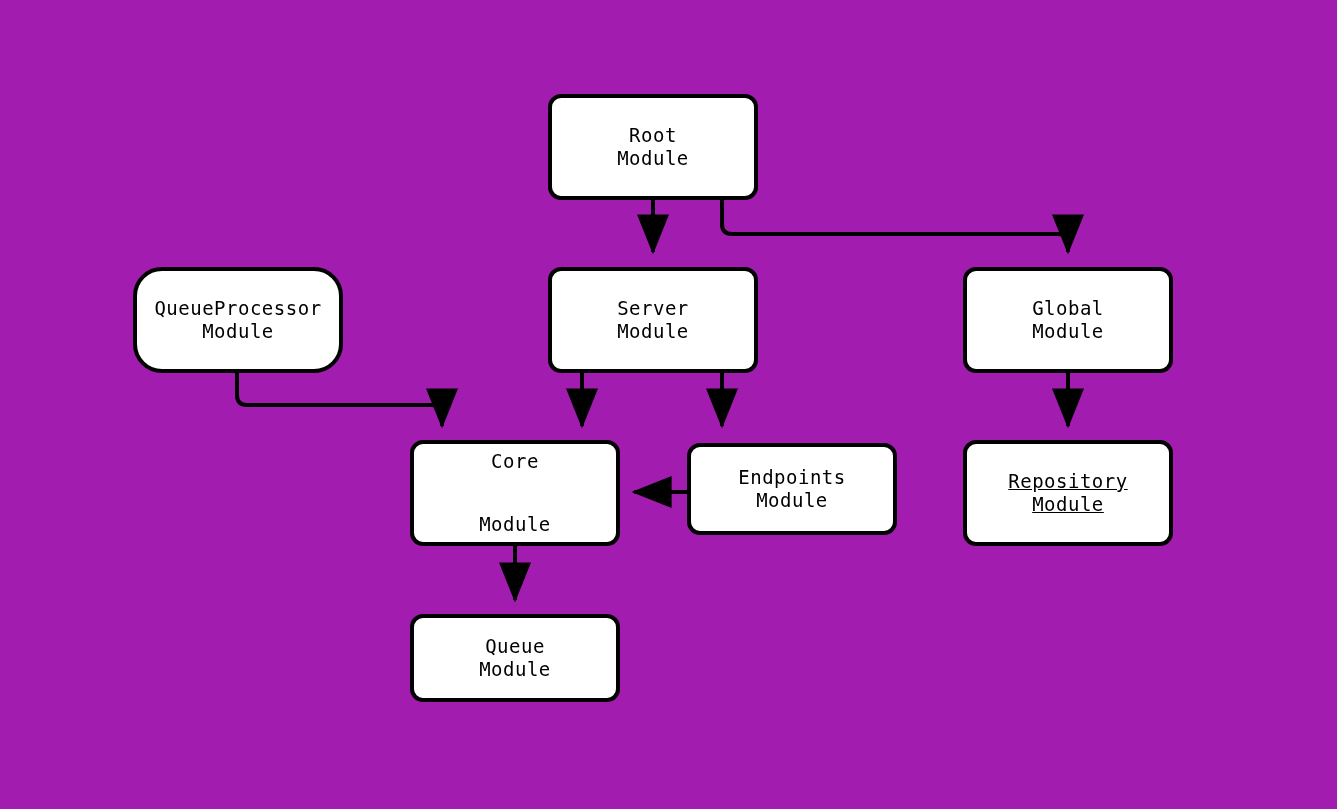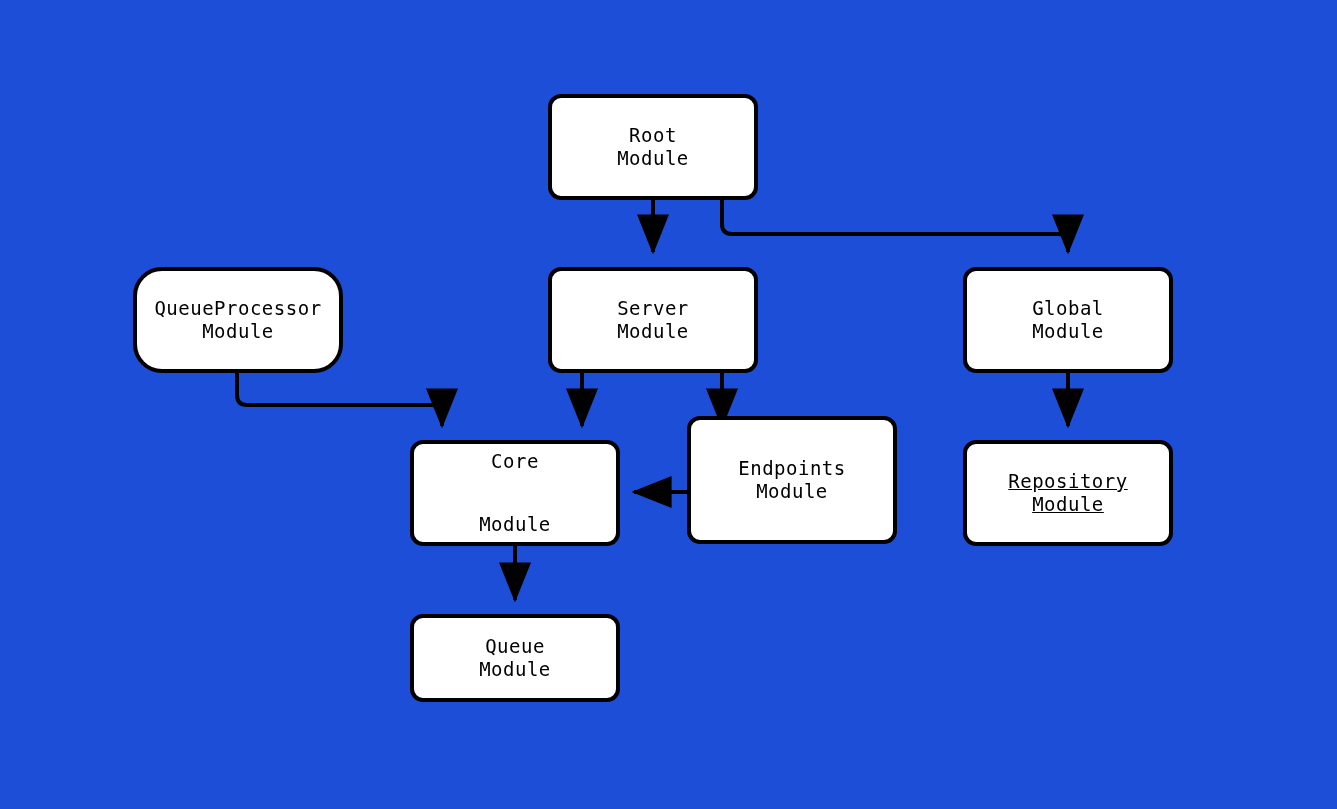--- a/index.html
+++ b/index.html
@@ -11,21 +11,21 @@
   body {
     width: 1337px;
     height: 809px;
     overflow: hidden;
     font-family: "DejaVu Sans Mono", "Liberation Mono", monospace;
   }
   #diagram-root {
     position: relative;
     width: 1337px;
     height: 809px;
-    background: #1d4ed8;
+    background: #a21caf;
   }
   #edge-layer {
     position: absolute;
     left: 0;
     top: 0;
     width: 1337px;
     height: 809px;
   }
   .node {
     position: absolute;
@@ -90,21 +90,21 @@
   <div class="node" style="left: 963px; top: 267px; width: 210px; height: 106px;">
     <span class="node-line">Global</span>
     <span class="node-line">Module</span>
   </div>
 
   <div class="node" style="left: 410px; top: 440px; width: 210px; height: 106px; gap: 40px;">
     <span class="node-line">Core</span>
     <span class="node-line">Module</span>
   </div>
 
-  <div class="node" style="left: 687px; top: 416px; width: 210px; height: 128px;">
+  <div class="node" style="left: 687px; top: 443px; width: 210px; height: 92px;">
     <span class="node-line">Endpoints</span>
     <span class="node-line">Module</span>
   </div>
 
   <div class="node" style="left: 963px; top: 440px; width: 210px; height: 106px; text-decoration: underline;">
     <span class="node-line">Repository</span>
     <span class="node-line">Module</span>
   </div>
 
   <div class="node" style="left: 410px; top: 614px; width: 210px; height: 88px;">

